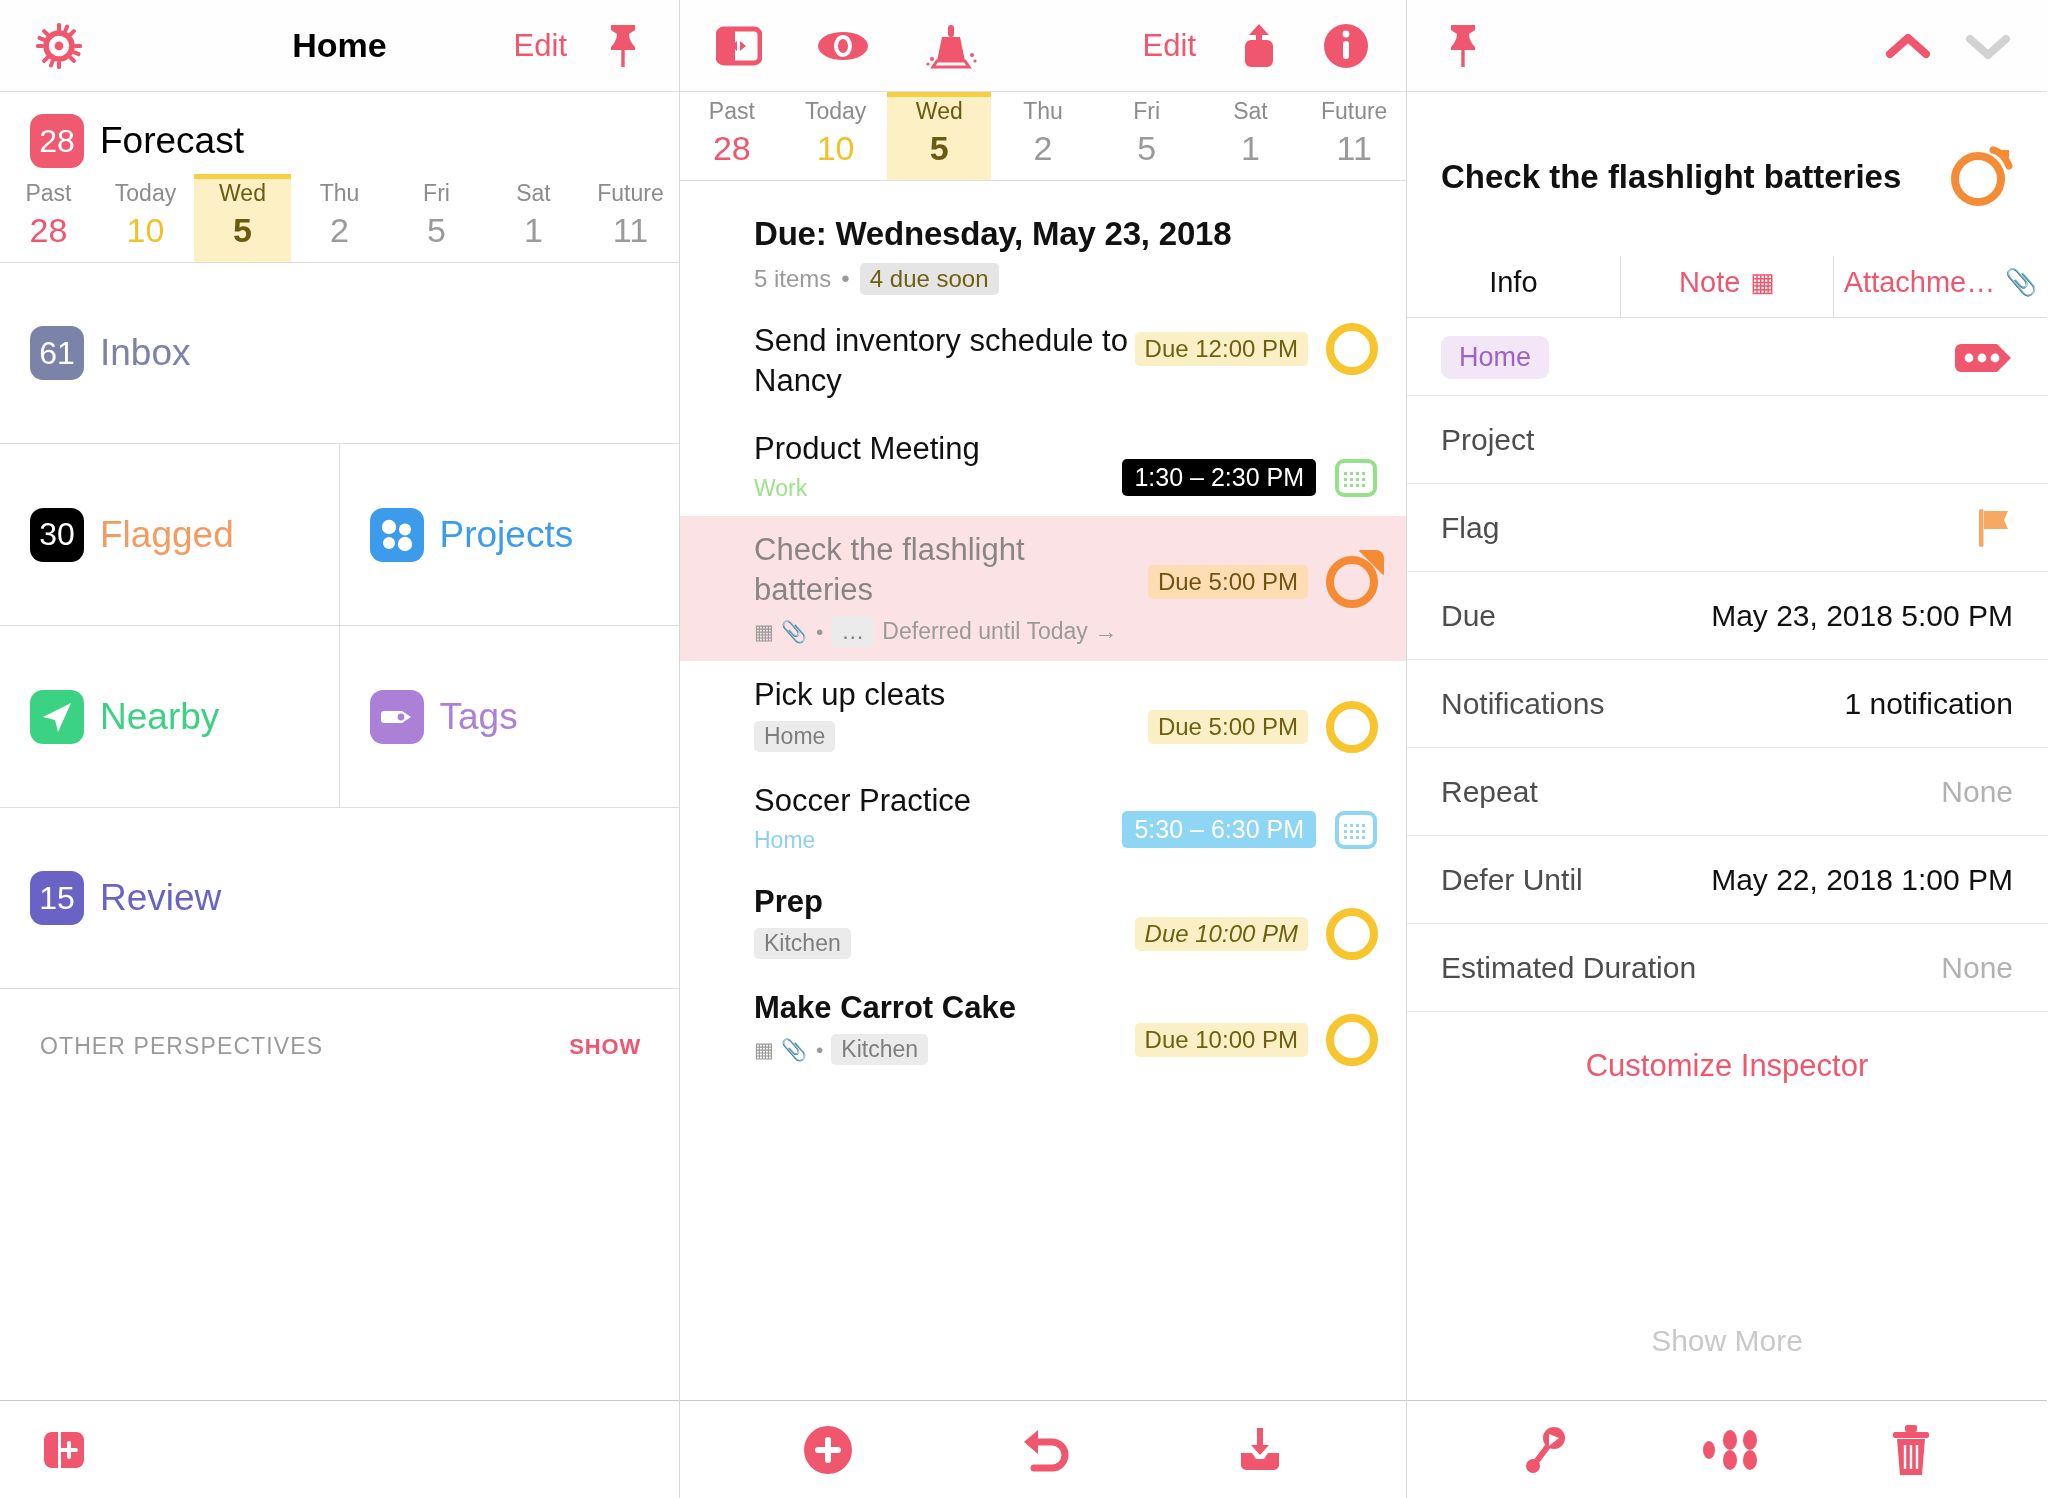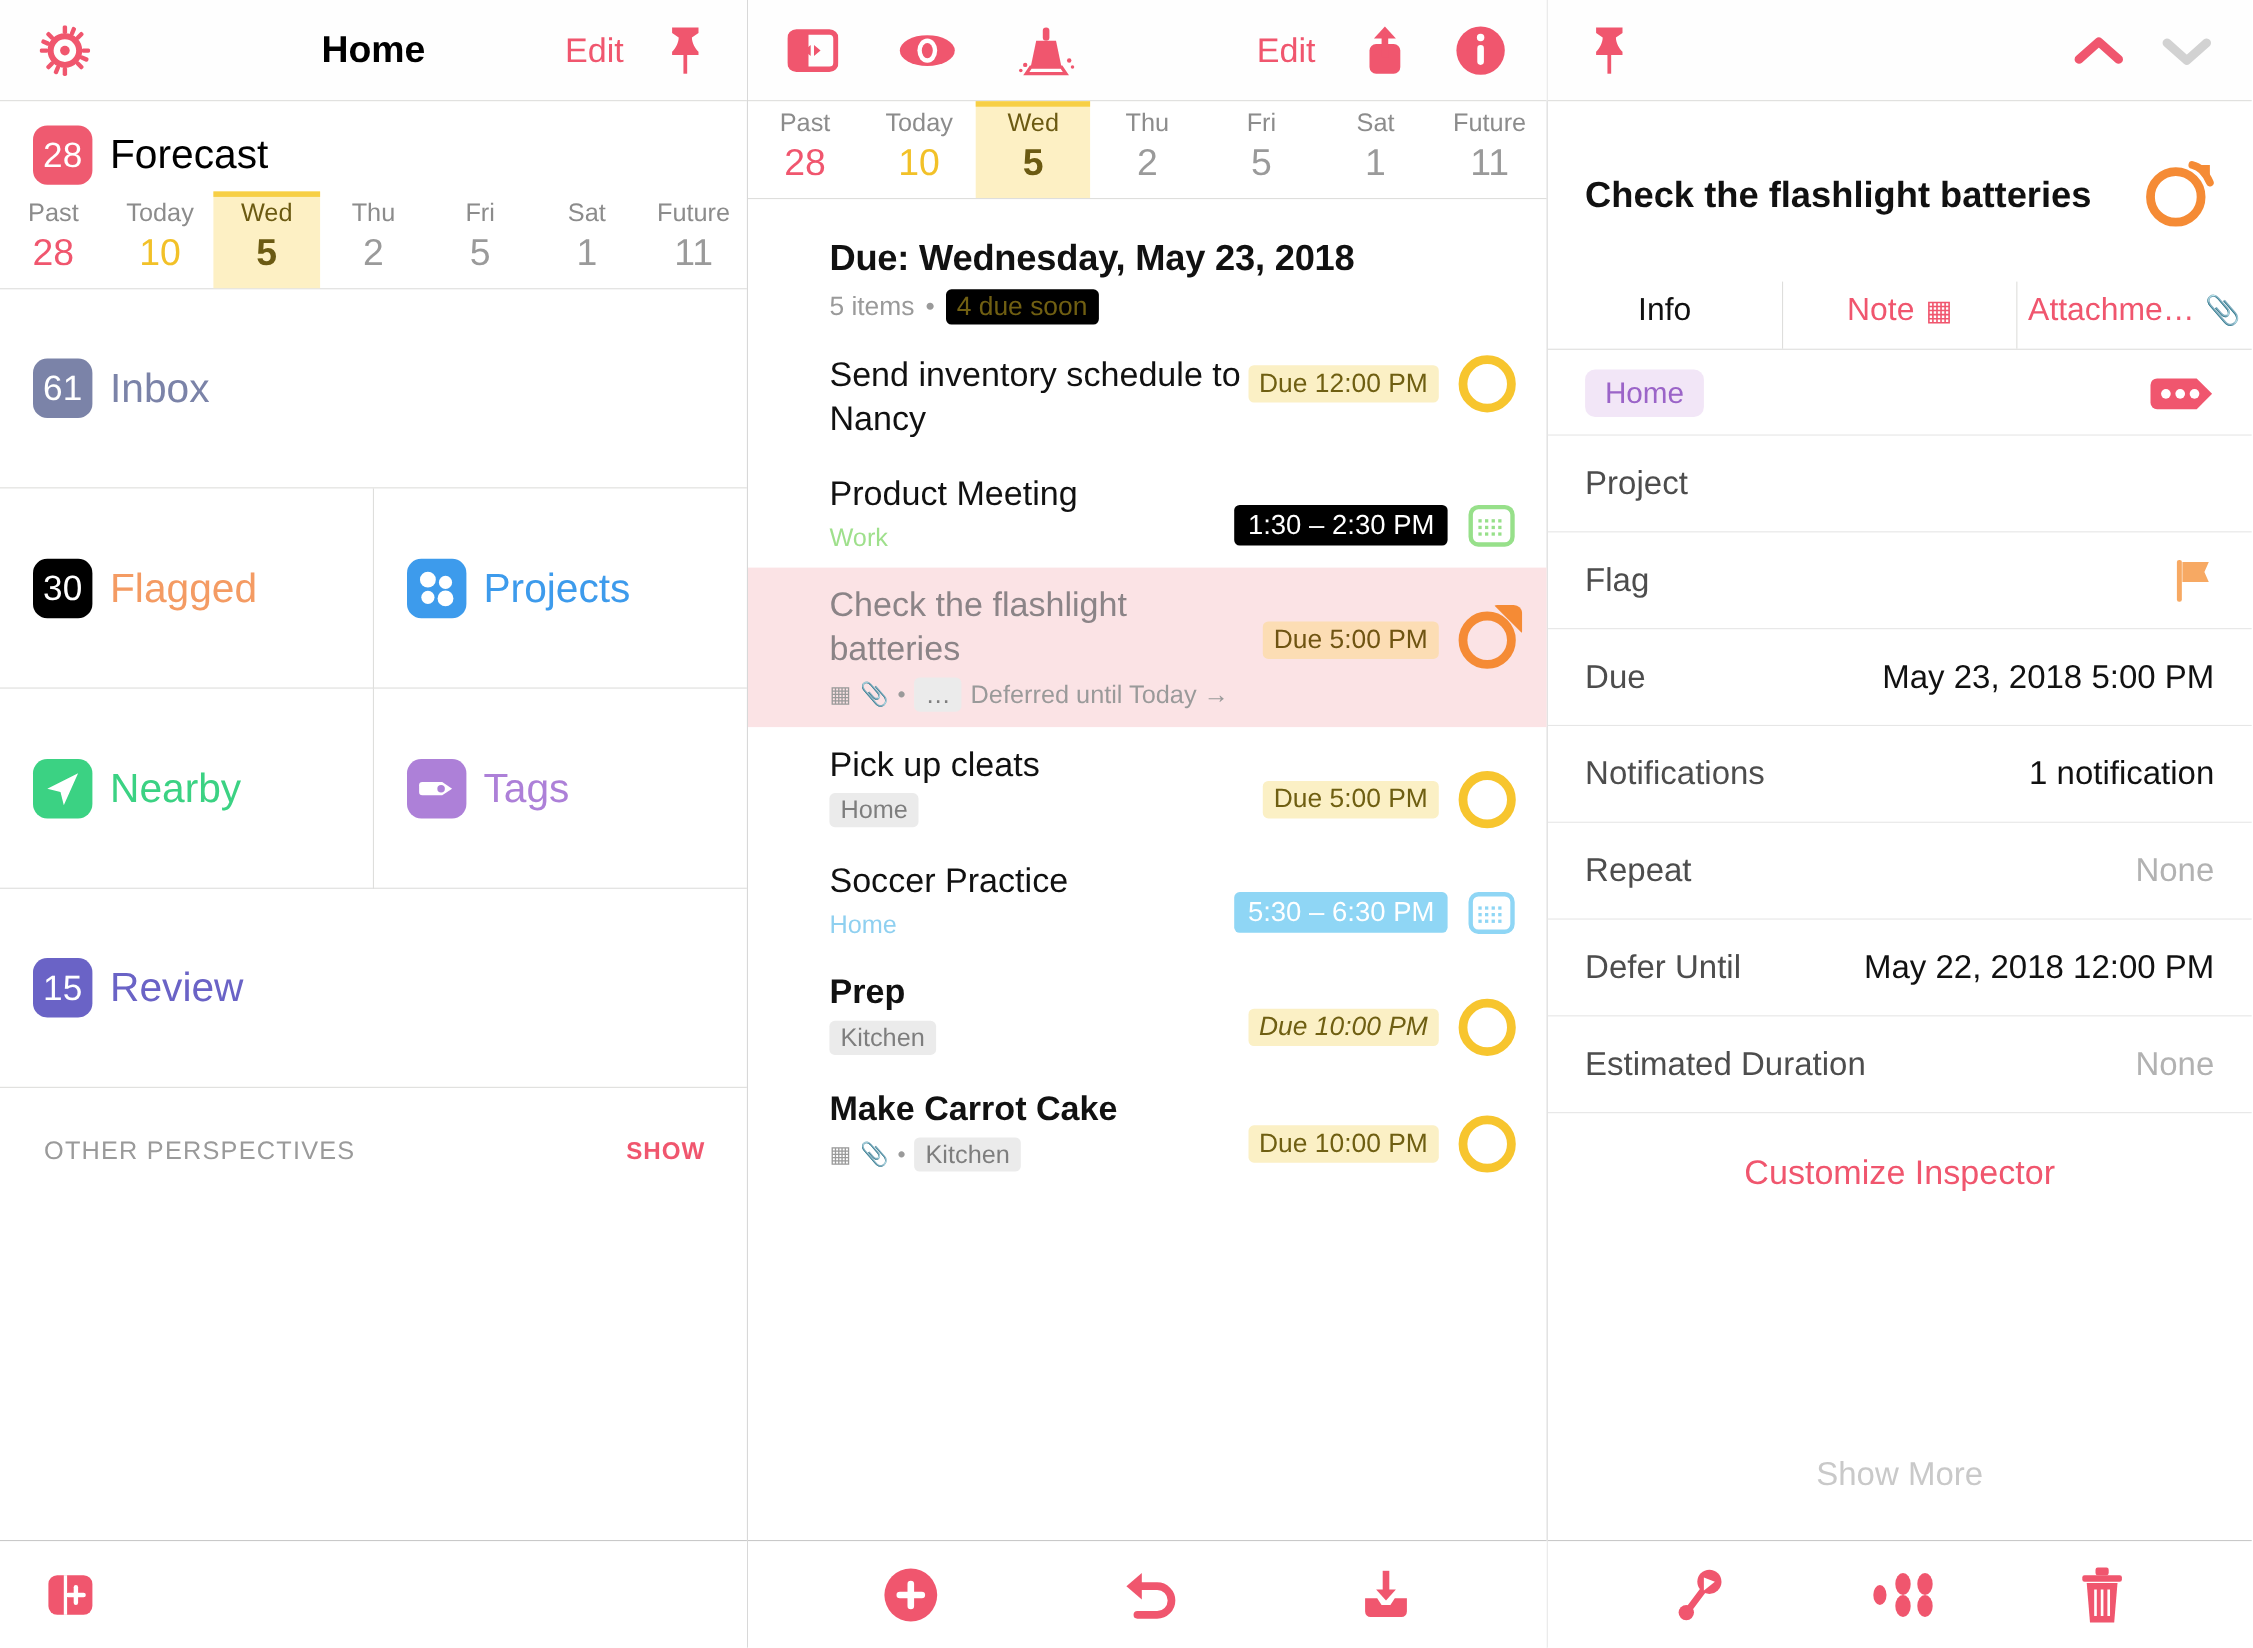--- a/index.html
+++ b/index.html
@@ -98,21 +98,21 @@
     height: 98px; flex: 0 0 98px; border-top:1px solid #c9c9c9;
     display:flex; align-items:center; background:#fff;
   }
 
   
   .list-header {
     padding: 34px 0 12px 74px;
   }
   .list-header h2 { font-size: 33px; font-weight: bold; color:#111; letter-spacing:-0.2px;}
   .list-sub { margin-top: 10px; font-size: 24px; color:#9a9a9a; display:flex; align-items:center; gap:10px;}
-  .chip-duesoon { background:#000000; color:#705f12; padding:2px 10px; border-radius:5px; font-size:24px;}
+  .chip-duesoon { background:#e5e5e5; color:#705f12; padding:2px 10px; border-radius:5px; font-size:24px;}
 
   .task {
     display:flex; align-items:flex-start;
     padding: 14px 28px 14px 74px;
     position: relative; cursor:pointer;
     min-height: 88px;
   }
   .task.selected { background:#fbe3e5; }
   .task-main { flex:1; min-width:0; }
   .task-title { font-size:31px; color:#111; line-height:40px; }
@@ -668,21 +668,21 @@
     <div class="insp-row">
       <div class="insp-key">Repeat</div>
       <div class="insp-val none">
           <span>None</span>
         </div>
     </div>
 
     <div class="insp-row">
       <div class="insp-key">Defer Until</div>
       <div class="insp-val">
-          <span>May 22, 2018  12:00 PM</span>
+          <span>May 22, 2018  1:00 PM</span>
         </div>
     </div>
 
     <div class="insp-row">
       <div class="insp-key">Estimated Duration</div>
       <div class="insp-val none">
           <span>None</span>
         </div>
     </div>
 

